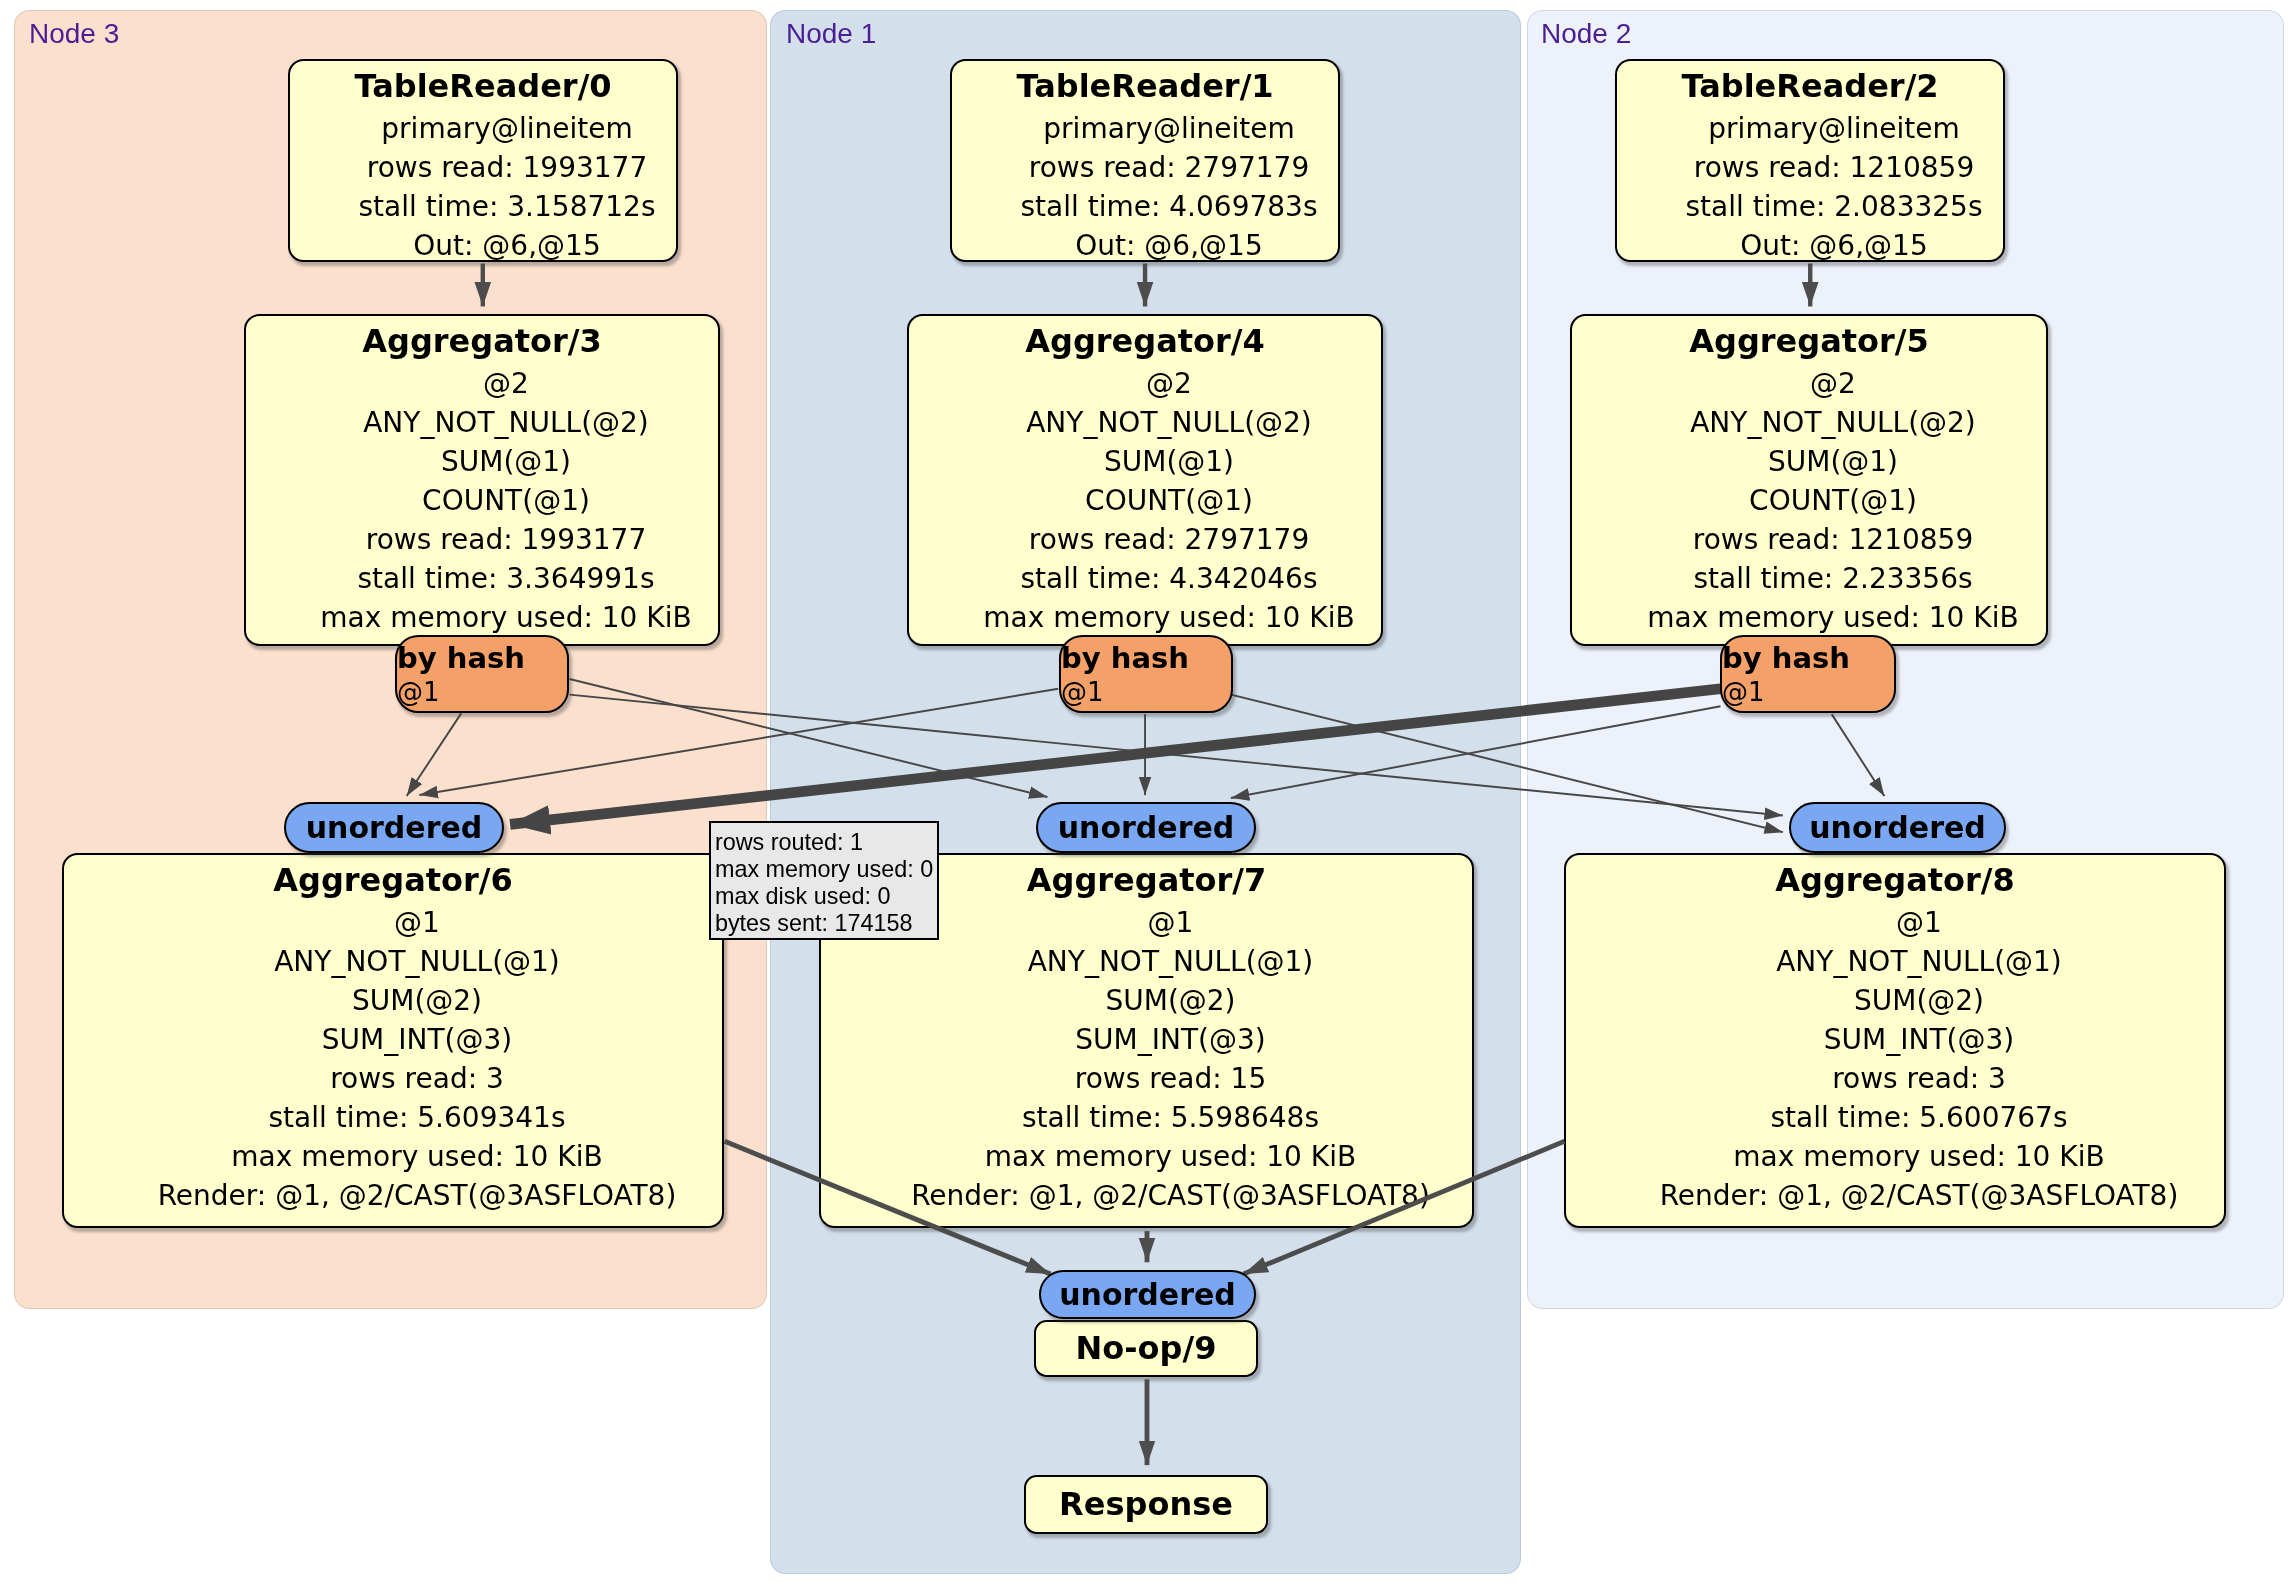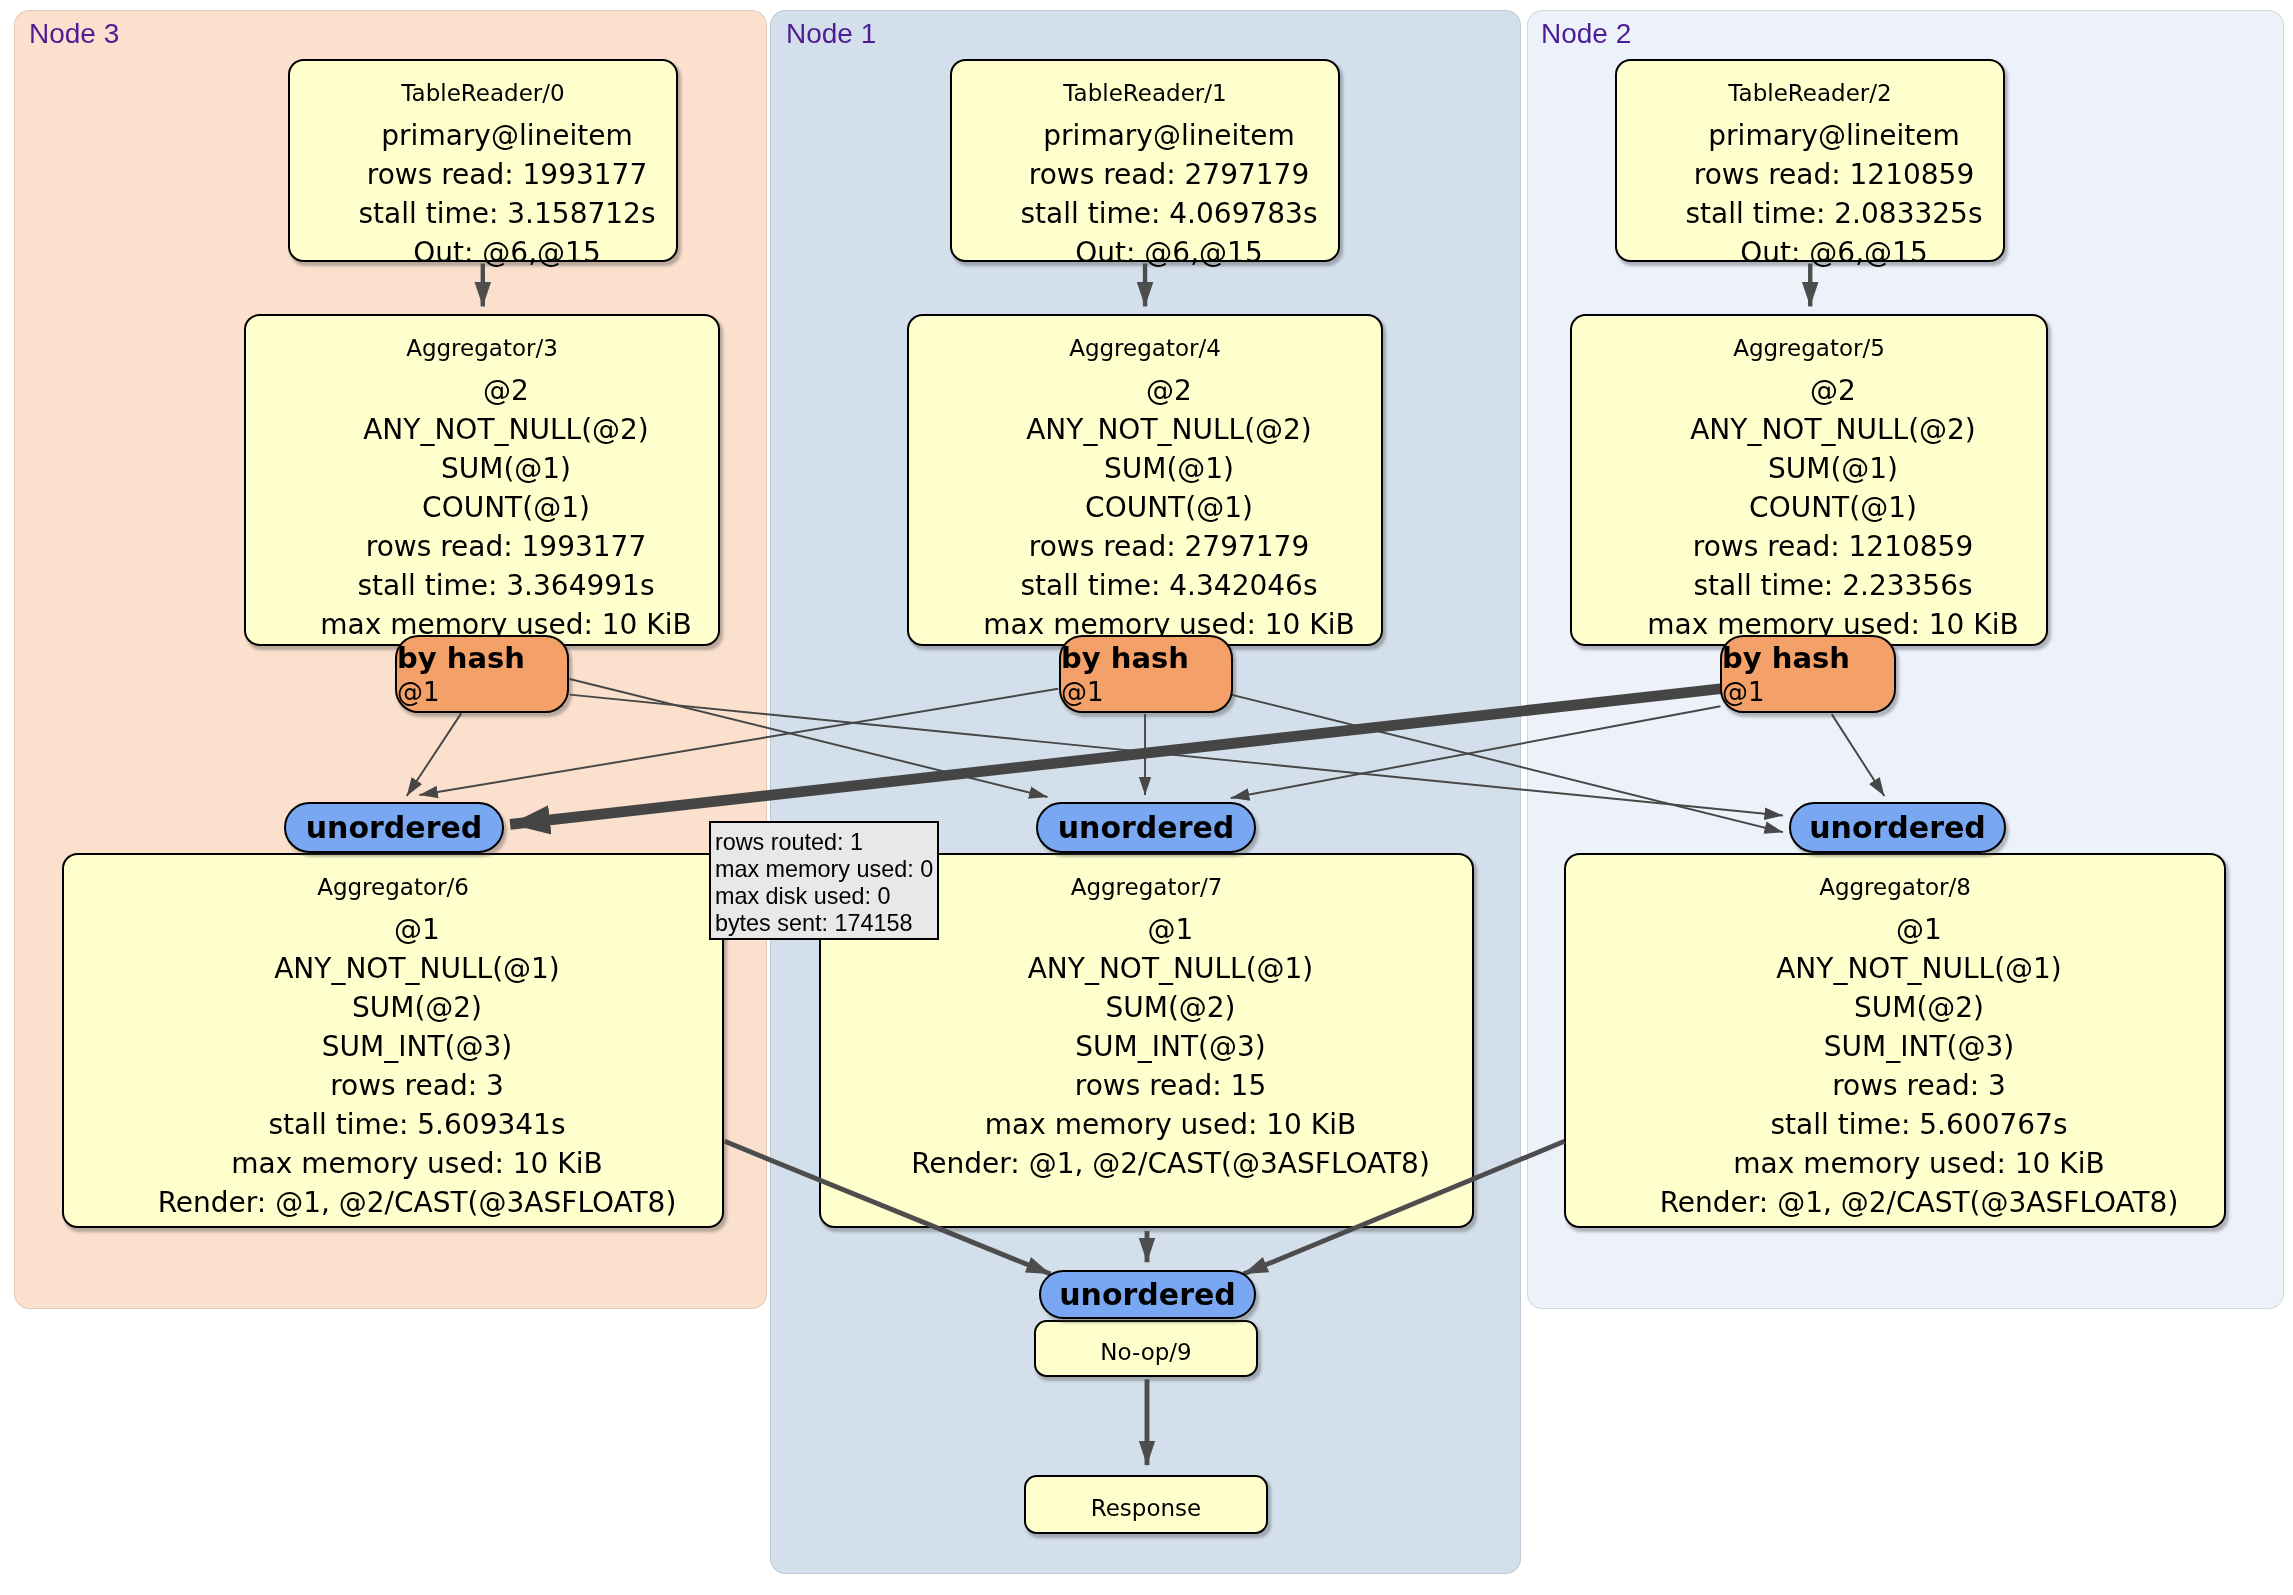--- a/index.html
+++ b/index.html
@@ -7,21 +7,21 @@
        font-family:"DejaVu Sans","Liberation Sans",sans-serif;color:#000;}
   .abs{position:absolute;}
 
   
   .cluster{border-radius:15.6px;border:1px solid rgba(0,0,0,0.10);z-index:0;}
   .cluster-label{font-family:"Liberation Sans",sans-serif;font-size:28px;color:#4c1d95;z-index:1;}
 
   
   .proc{background:#ffffcd;border:2.4px solid #000;border-radius:15.6px;z-index:1;
         box-shadow:2.9px 3.9px 2.9px rgba(60,60,60,0.35);text-align:center;box-sizing:border-box;}
-  .ptitle{font-size:23px;font-weight:normal;line-height:45px;padding-top:2.9px;margin-top:7px;}
+  .ptitle{font-size:32px;font-weight:bold;line-height:45px;padding-top:2.9px;}
   .plines div{font-size:28px;line-height:39px;white-space:nowrap;padding-left:48px;}
 
   
   .router{background:#f4a169;border:2.4px solid #000;border-radius:23.4px;z-index:3;
           box-shadow:2.9px 3.9px 2.9px rgba(60,60,60,0.35);text-align:left;box-sizing:border-box;}
   .rtitle{font-size:29px;font-weight:bold;line-height:37px;padding-top:2.9px;}
   .rsub{font-size:26px;line-height:31px;}
 
   
   .sync{background:#79a7f1;border:2.9px solid #000;border-radius:27px;z-index:3;
@@ -153,20 +153,21 @@
     </div>
 </div>
 <div class="proc abs" style="left:819px;top:853px;width:655px;height:375px">
   <div class="ptitle">Aggregator/7</div>
   <div class="plines">
       <div>@1</div>
       <div>ANY_NOT_NULL(@1)</div>
       <div>SUM(@2)</div>
       <div>SUM_INT(@3)</div>
       <div>rows read: 15</div>
+      <div>stall time: 5.598648s</div>
       <div>max memory used: 10 KiB</div>
       <div>Render: @1, @2/CAST(@3ASFLOAT8)</div>
     </div>
 </div>
 <div class="proc abs" style="left:1564px;top:853px;width:662px;height:375px">
   <div class="ptitle">Aggregator/8</div>
   <div class="plines">
       <div>@1</div>
       <div>ANY_NOT_NULL(@1)</div>
       <div>SUM(@2)</div>

